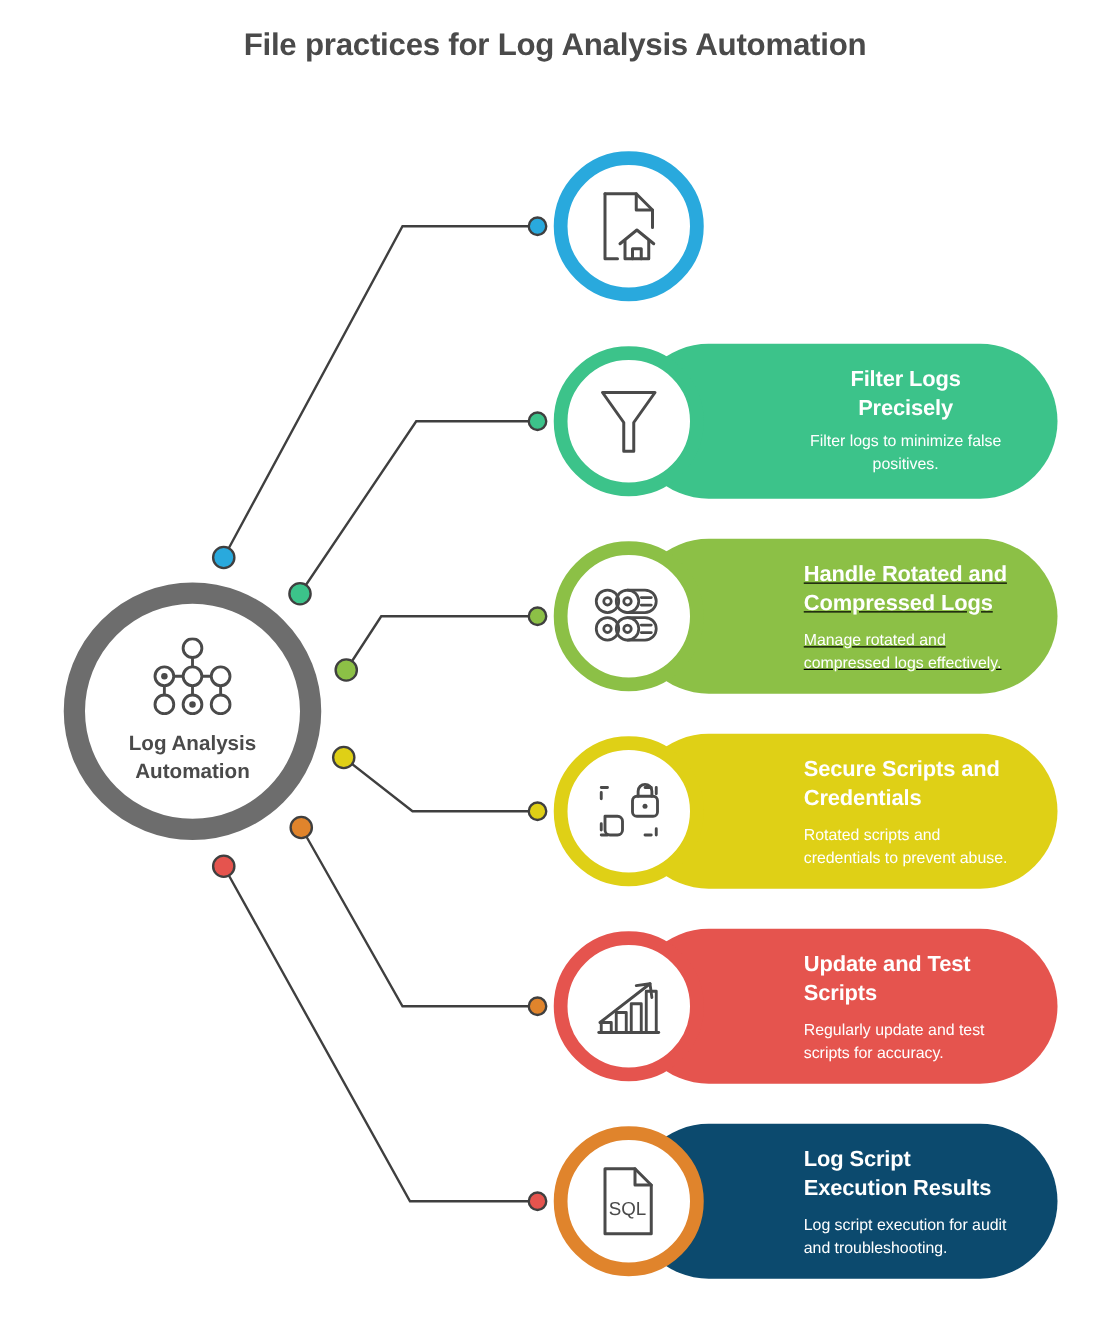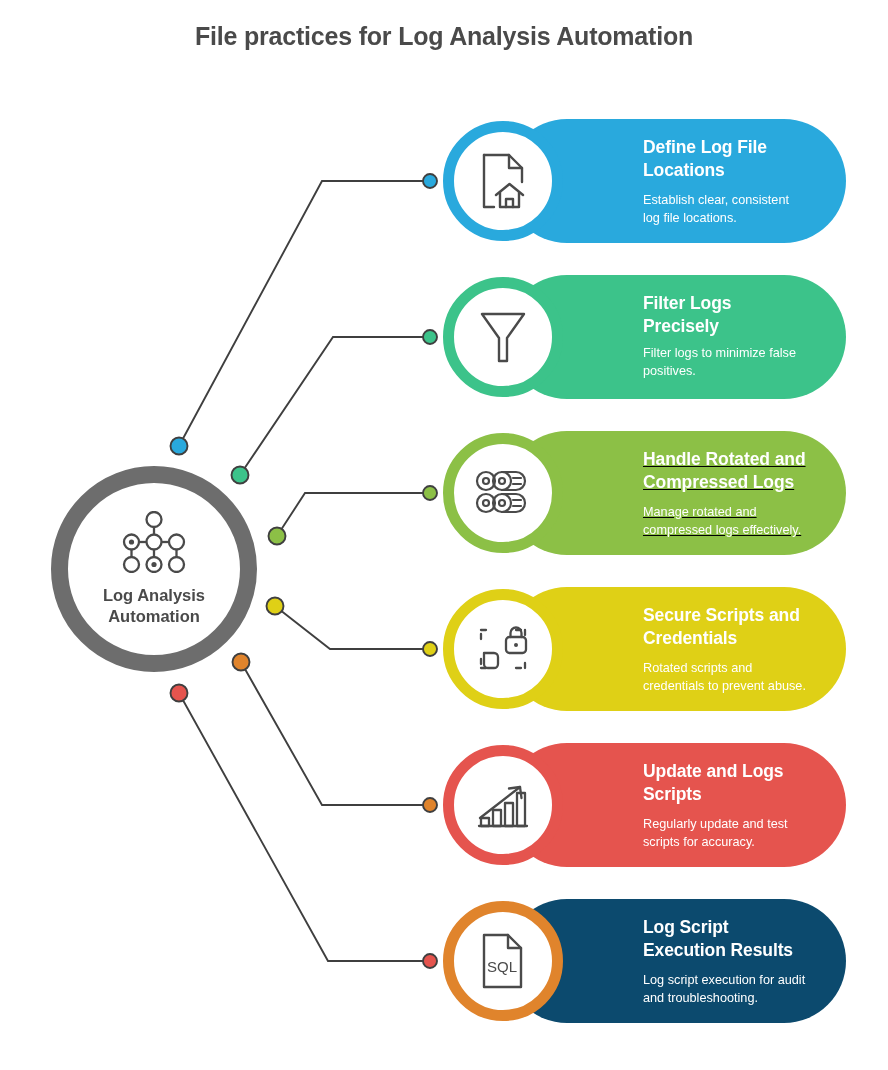--- a/index.html
+++ b/index.html
@@ -159,40 +159,36 @@
       <line x1="58.5" y1="38.5" x2="58.5" y2="46"></line>
     </svg>
   </span>
   <div id="hub-label">
     <div>Log Analysis</div>
     <div>Automation</div>
   </div>
 </div>
 
 <div class="card-row" style="top: 119px;">
-  <div class="card-body" style="background: rgb(41, 169, 221);">
-    <div class="card-title">Define Log File Locations</div>
-    <div class="card-desc">Establish clear, consistent log file locations.</div>
-  </div>
   <div class="icon-ring" style="border-color: rgb(41, 169, 221);">
     <span>
       <svg width="54" height="58" viewBox="0 0 54 58" fill="none" stroke="#4a4a4a" stroke-width="2.4" stroke-linejoin="round" stroke-linecap="round">
         <path d="M8 3 h25 l13 13 v14"></path>
         <path d="M8 3 v52 h10"></path>
         <path d="M33 3 v13 h13"></path>
         <path d="M20 43 l13.5 -11 l13.5 11"></path>
         <path d="M24 40.5 V55 h19 V40.5"></path>
         <path d="M30 55 v-8 h7 v8"></path>
       </svg>
     </span>
   </div>
 </div>
 
 <div class="card-row" style="top: 275px;">
-  <div class="card-body" style="background: rgb(60, 195, 138);">
+  <div class="card-body" style="background: rgb(60, 195, 138); text-align: center;">
     <div class="card-title">Filter Logs Precisely</div>
     <div class="card-desc tight">Filter logs to minimize false positives.</div>
   </div>
   <div class="icon-ring" style="border-color: rgb(60, 195, 138);">
     <span>
       <svg width="50" height="56" viewBox="0 0 50 56" fill="none" stroke="#4a4a4a" stroke-width="2.4" stroke-linejoin="round" stroke-linecap="round">
         <path d="M4 5 h42 L29 29 v23 h-8 V29 Z"></path>
       </svg>
     </span>
   </div>
@@ -243,21 +239,21 @@
         <path d="M35.5 14 v-4 a5.5 5.5 0 0 1 11 0 v4"></path>
         <circle cx="41" cy="22" r="2" fill="#4a4a4a" stroke="none"></circle>
         <path d="M9 30 h10 a4 4 0 0 1 4 4 v7 a4 4 0 0 1 -4 4 H13 a4 4 0 0 1 -4 -4 Z"></path>
       </svg>
     </span>
   </div>
 </div>
 
 <div class="card-row" style="top: 743px;">
   <div class="card-body" style="background: rgb(229, 84, 78);">
-    <div class="card-title">Update and Logs Scripts</div>
+    <div class="card-title">Update and Test Scripts</div>
     <div class="card-desc">Regularly update and test scripts for accuracy.</div>
   </div>
   <div class="icon-ring" style="border-color: rgb(229, 84, 78);">
     <span>
       <svg width="56" height="52" viewBox="0 0 56 52" fill="none" stroke="#4a4a4a" stroke-width="2.3" stroke-linejoin="round" stroke-linecap="round">
         <line x1="4" y1="47" x2="52" y2="47"></line>
         <rect x="6" y="39" width="8" height="8"></rect>
         <rect x="18" y="31" width="8" height="16"></rect>
         <rect x="30" y="24" width="8" height="23"></rect>
         <rect x="42" y="14" width="8" height="33"></rect>

